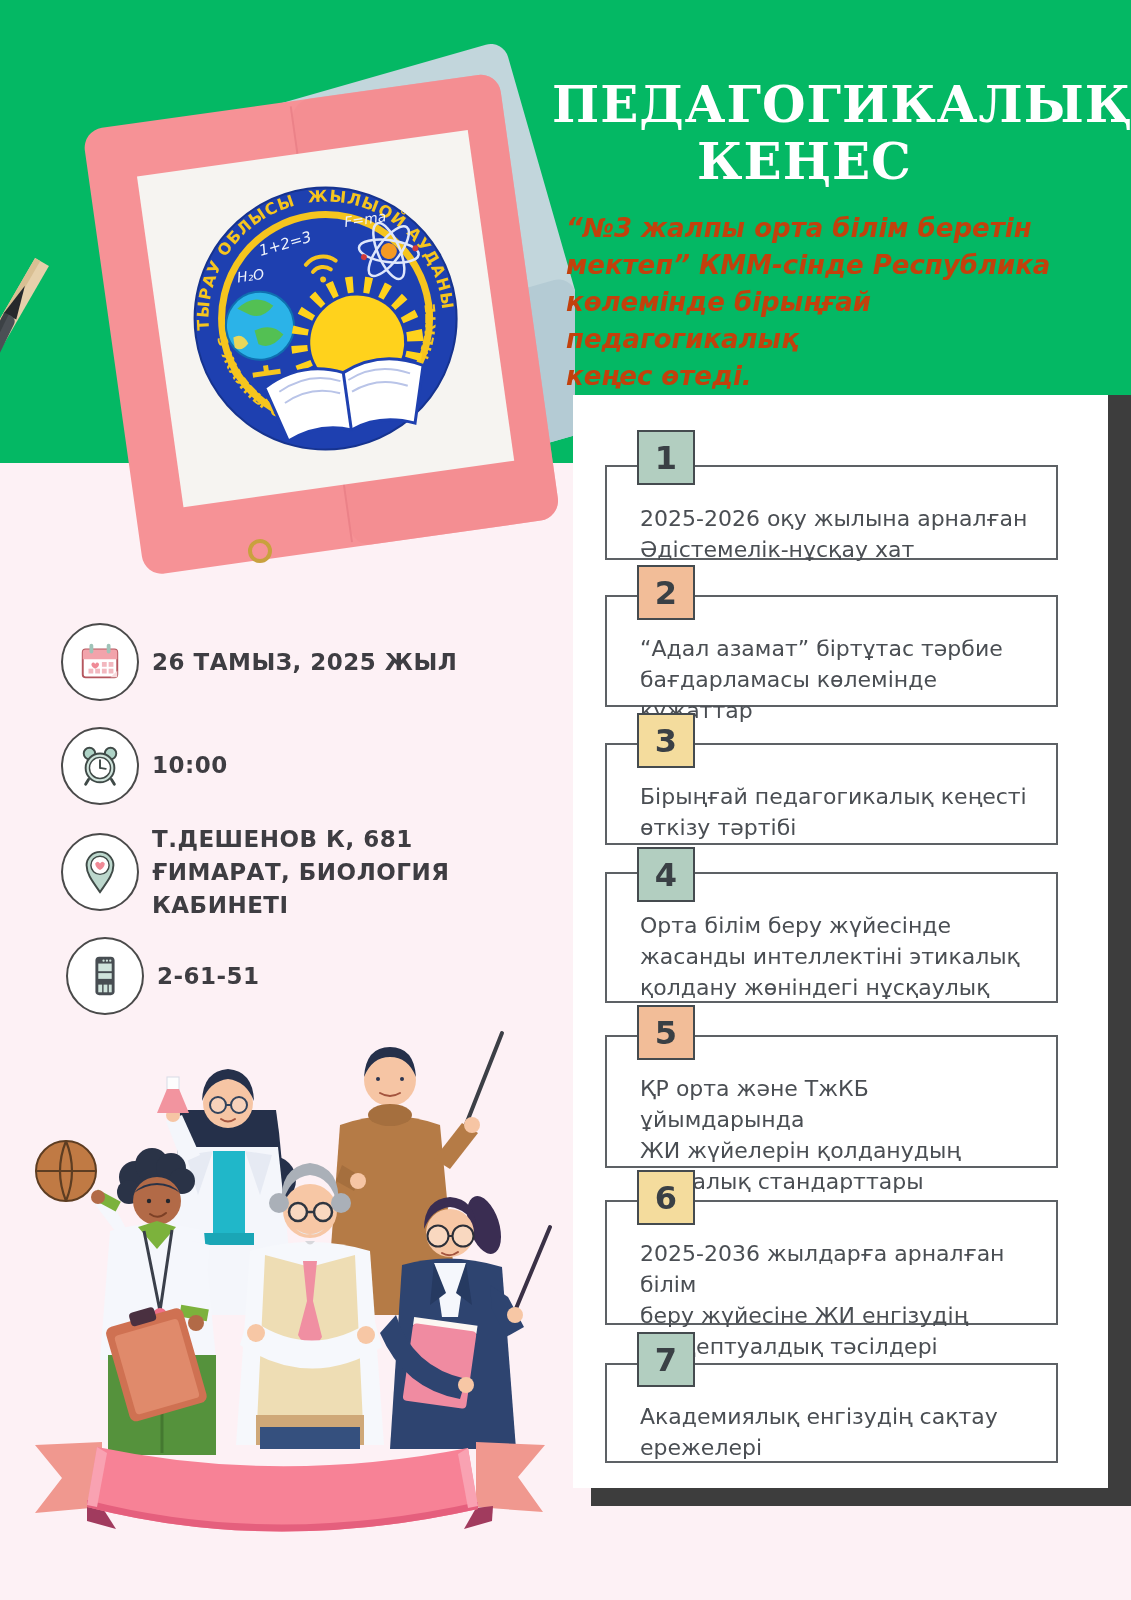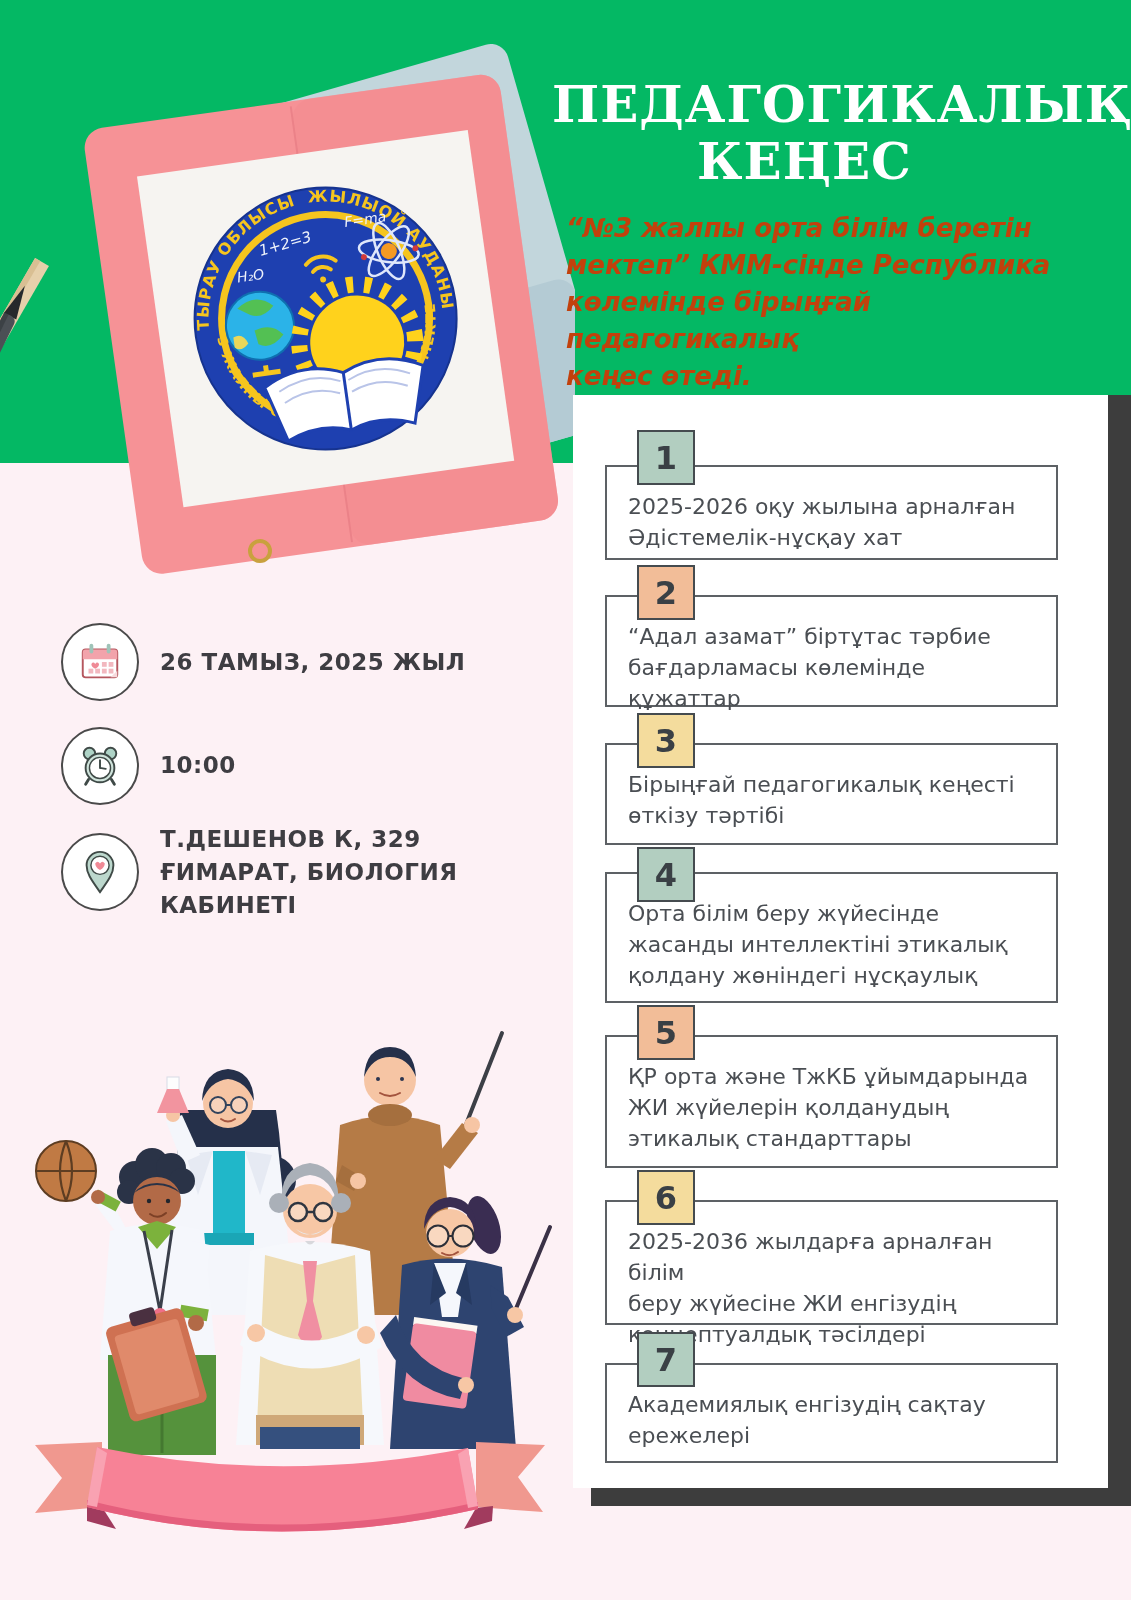--- a/index.html
+++ b/index.html
@@ -18,22 +18,22 @@
   .panel{position:absolute;left:573px;top:395px;width:535px;height:1093px;background:#ffffff;z-index:2;}
   .item{position:absolute;inset:0;}
   .sq{position:absolute;left:64px;top:var(--sq);width:58px;height:55px;z-index:3;
     border:2px solid #454b4f;box-sizing:border-box;display:flex;align-items:center;justify-content:center;
     font-size:32px;font-weight:bold;color:#3a4045;}
   .sq.sage{background:#b2cec0;}
   .sq.peach{background:#f2bd98;}
   .sq.yellow{background:#f4dc9d;}
   .bx{position:absolute;left:32px;top:var(--bx);width:453px;height:var(--bh);z-index:2;
     border:2px solid #5d6165;box-sizing:border-box;background:#fff;}
-  .bx p{margin:0;padding:24px 12px 0 21px;font-size:22px;line-height:31px;color:#4a4e53;white-space:pre-line;}
-  .drow{position:absolute;display:flex;align-items:center;gap:21px;z-index:3;}
+  .bx p{margin:12px;padding:24px 12px 0 21px;font-size:22px;line-height:31px;color:#4a4e53;white-space:pre-line;}
+  .drow{position:absolute;display:flex;align-items:center;gap:13px;z-index:3;}
   .dcirc{width:78px;height:78px;border-radius:50%;background:#fff;border:2px solid #4a4a4a;
     box-sizing:border-box;display:flex;align-items:center;justify-content:center;flex:0 0 auto;}
   .dtext{font-size:23px;font-weight:bold;color:#3e3d42;letter-spacing:.5px;white-space:pre-line;line-height:33px;}
   .teachers{position:absolute;left:10px;top:1015px;z-index:3;}
 </style>
 </head>
 <body>
 
 <div class="poster">
 
@@ -236,25 +236,41 @@
   </div>
 
   <div class="drow" style="left:61px;top:833px;height:78px">
     <div class="dcirc">
       <svg width="46" height="46" viewBox="0 0 48 48">
         <path d="M 24 45 C 14 31 10 25 10 17 A 14 14 0 1 1 38 17 C 38 25 34 31 24 45 Z" fill="#bcd8cd" stroke="#3f4a47" stroke-width="2"></path>
         <circle cx="24" cy="17" r="9.5" fill="#ffffff" stroke="#3f4a47" stroke-width="1.5"></circle>
         <path d="M 19 15 q 2.5 -3.5 5 0 q 2.5 -3.5 5 0 q 0 4 -5 7 q -5 -3 -5 -7 Z" fill="#f08a96"></path>
       </svg>
     </div>
-    <div class="dtext">Т.ДЕШЕНОВ К, 329
+    <div class="dtext">Т.ДЕШЕНОВ К, 681
 ҒИМАРАТ, БИОЛОГИЯ
 КАБИНЕТІ</div>
   </div>
 
+  <div class="drow" style="left:66px;top:937px;height:78px">
+    <div class="dcirc">
+      <svg width="46" height="46" viewBox="0 0 48 48">
+        <rect x="14" y="4" width="20" height="40" rx="4" fill="#474d52"></rect>
+        <circle cx="26" cy="8" r="1.2" fill="#cfe3db"></circle>
+          <circle cx="29.5" cy="8" r="1.2" fill="#cfe3db"></circle>
+          <circle cx="22.5" cy="8" r="1.2" fill="#cfe3db"></circle>
+        <rect x="17" y="11" width="14" height="8" fill="#cfe3db"></rect>
+        <rect x="17" y="21" width="14" height="6" fill="#cfe3db"></rect>
+        <rect x="17" y="33" width="4" height="8" fill="#cfe3db"></rect>
+        <rect x="22.5" y="33" width="4" height="8" fill="#cfe3db"></rect>
+        <rect x="28" y="33" width="3" height="8" fill="#cfe3db"></rect>
+      </svg>
+    </div>
+    <div class="dtext">2-61-51</div>
+  </div>
 
   <svg class="teachers" width="555" height="585" viewBox="0 0 555 585">
 
     <g>
       <path d="M 170 95 Q 160 210 185 300 L 262 300 Q 282 200 266 95 Z" fill="#25304a"></path>
       <circle cx="175" cy="160" r="22" fill="#25304a"></circle>
         <circle cx="262" cy="165" r="24" fill="#25304a"></circle>
       <path d="M 168 132 L 268 132 L 286 300 L 150 300 Z" fill="#f4f6fb"></path>
       <rect x="203" y="136" width="32" height="88" fill="#20b7c9"></rect>
       <rect x="194" y="218" width="50" height="12" fill="#1aa6b6"></rect>

